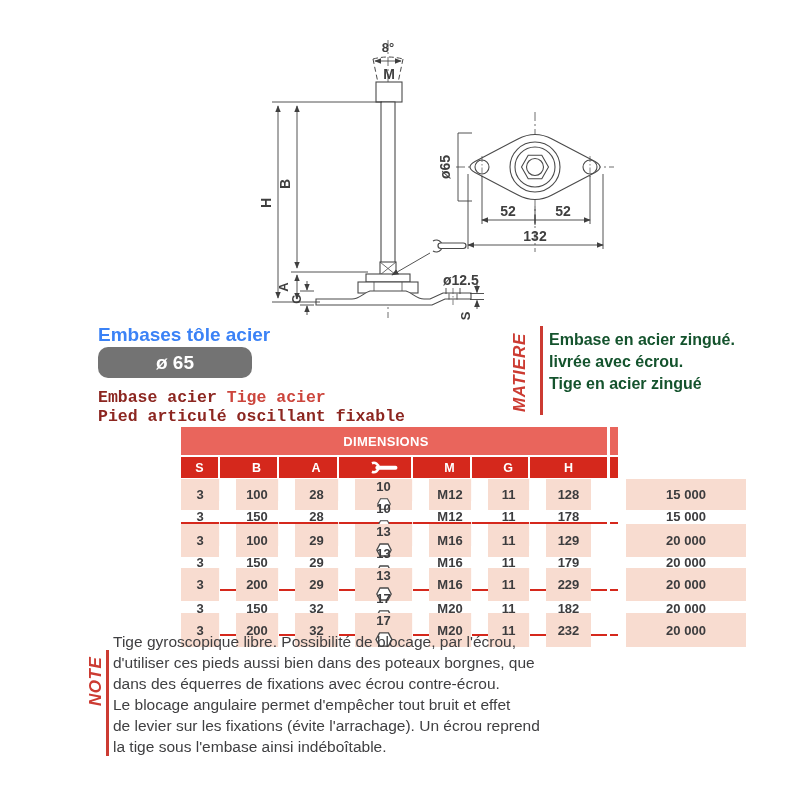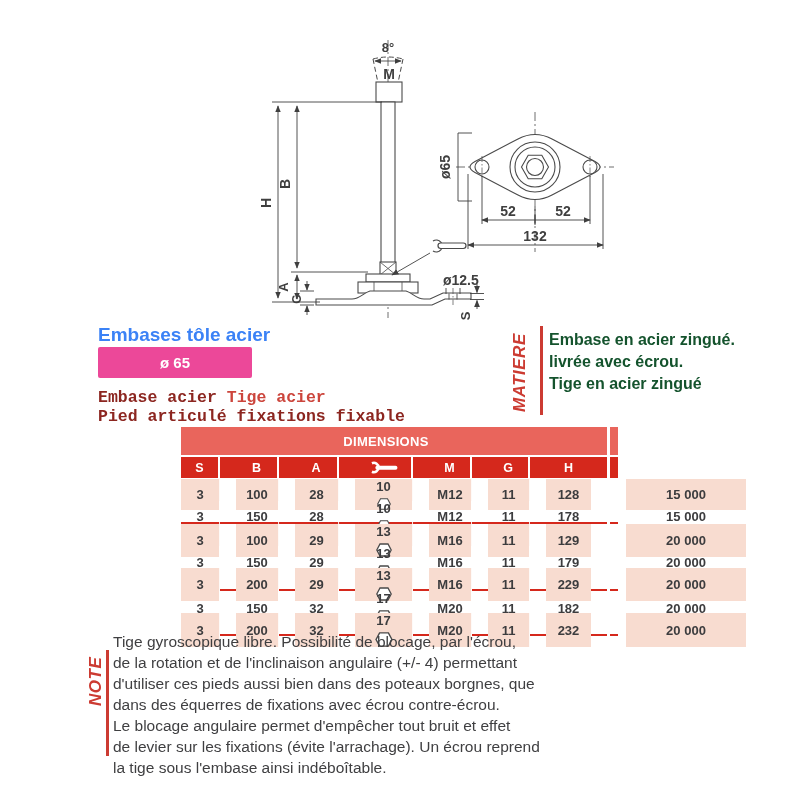--- a/index.html
+++ b/index.html
@@ -5,22 +5,22 @@
   html,body{margin:0;padding:0;}
   body{
     width:800px;height:800px;position:relative;background:#ffffff;
     font-family:"Liberation Sans","DejaVu Sans",sans-serif;
     color:#3c3c3e;overflow:hidden;
   }
   .abs{position:absolute;}
 
   
   .small-title{left:98px;top:324px;font-size:19px;font-weight:600;color:#3b82f6;}
-  .badge{left:98px;top:347px;width:154px;height:31px;background:#ec4899;border-radius:2px;
-         color:#ffffff;font-weight:bold;font-size:15px;text-align:center;line-height:31px;}
+  .badge{left:98px;top:347px;width:154px;height:31px;background:#737373;border-radius:10px;
+         color:#ffffff;font-weight:bold;font-size:19px;text-align:center;line-height:31px;}
   .subtitle{left:98px;top:388px;font-size:16.5px;font-weight:bold;color:#8c2620;line-height:19px;font-family:Liberation Mono, monospace;}
   .subtitle .red{color:#cc453c;}
 
   
   .vtext{writing-mode:vertical-rl;transform:rotate(180deg);font-style:italic;font-weight:bold;
          color:#cc3b32;font-size:17px;letter-spacing:.5px;}
   .matiere-head{left:510px;top:322px;height:90px;}
   .matiere-line{left:540px;top:326px;width:2.5px;height:89px;background:#cc3b32;}
   .matiere-text{left:549px;top:329px;font-size:16px;font-weight:600;color:#14532d;line-height:22px;}
   .note-head{left:86px;top:650px;height:56px;}
@@ -165,21 +165,21 @@
   </g>
 </svg>
 
 <div class="abs small-title">Embases tôle acier</div>
 <div class="abs badge">ø 65</div>
 <div class="abs subtitle">
   <div>
     <span>Embase acier</span>
     <span class="red">Tige acier</span>
   </div>
-  <div>Pied articulé fixations fixable</div>
+  <div>Pied articulé oscillant fixable</div>
 </div>
 
 <div class="abs vtext matiere-head">MATIERE</div>
 <div class="abs matiere-line"></div>
 <div class="abs matiere-text">
   <div>Embase en acier zingué.</div>
   <div>livrée avec écrou.</div>
   <div>Tige en acier zingué</div>
 </div>
 
@@ -317,19 +317,18 @@
     <div>232</div>
       <div class="gap"></div>
     <div>20 000</div>
   </div>
 </div>
 
 <div class="abs vtext note-head">NOTE</div>
 <div class="abs note-line"></div>
 <div class="abs note-text">
   <div>Tige gyroscopique libre. Possibilité de blocage, par l'écrou,</div>
-  <div>de la rotation et de l'inclinaison angulaire (+/- 4) permettant</div>
   <div>d'utiliser ces pieds aussi bien dans des poteaux borgnes, que</div>
   <div>dans des équerres de fixations avec écrou contre-écrou.</div>
   <div>Le blocage angulaire permet d'empêcher tout bruit et effet</div>
   <div>de levier sur les fixations (évite l'arrachage). Un écrou reprend</div>
   <div>la tige sous l'embase ainsi indéboîtable.</div>
 </div>
 
 </body></html>

